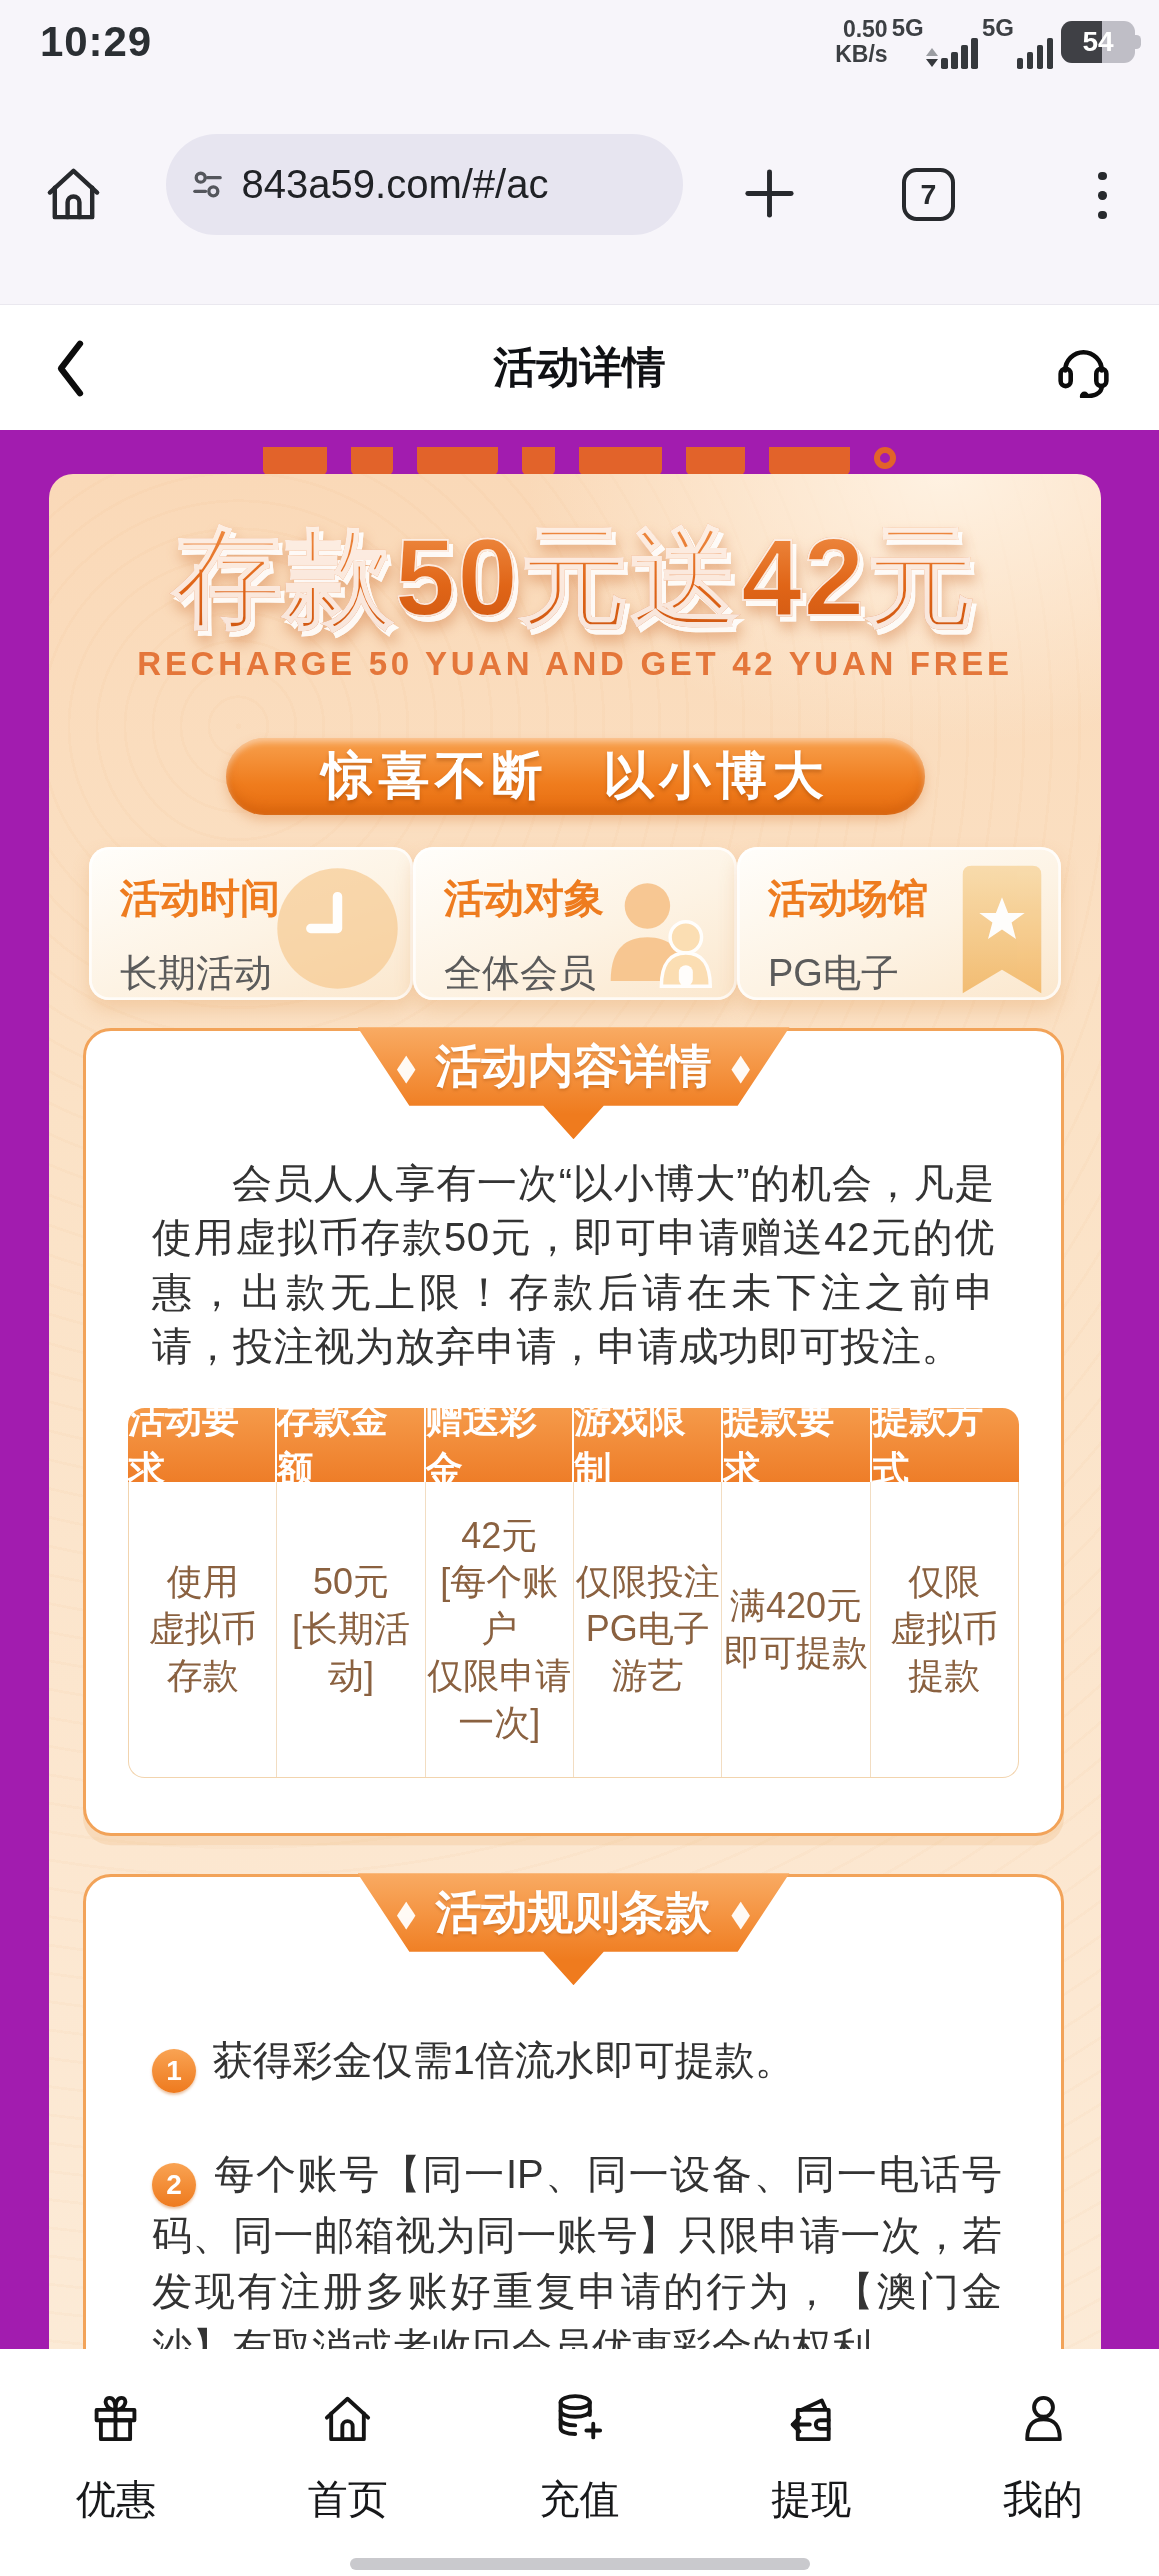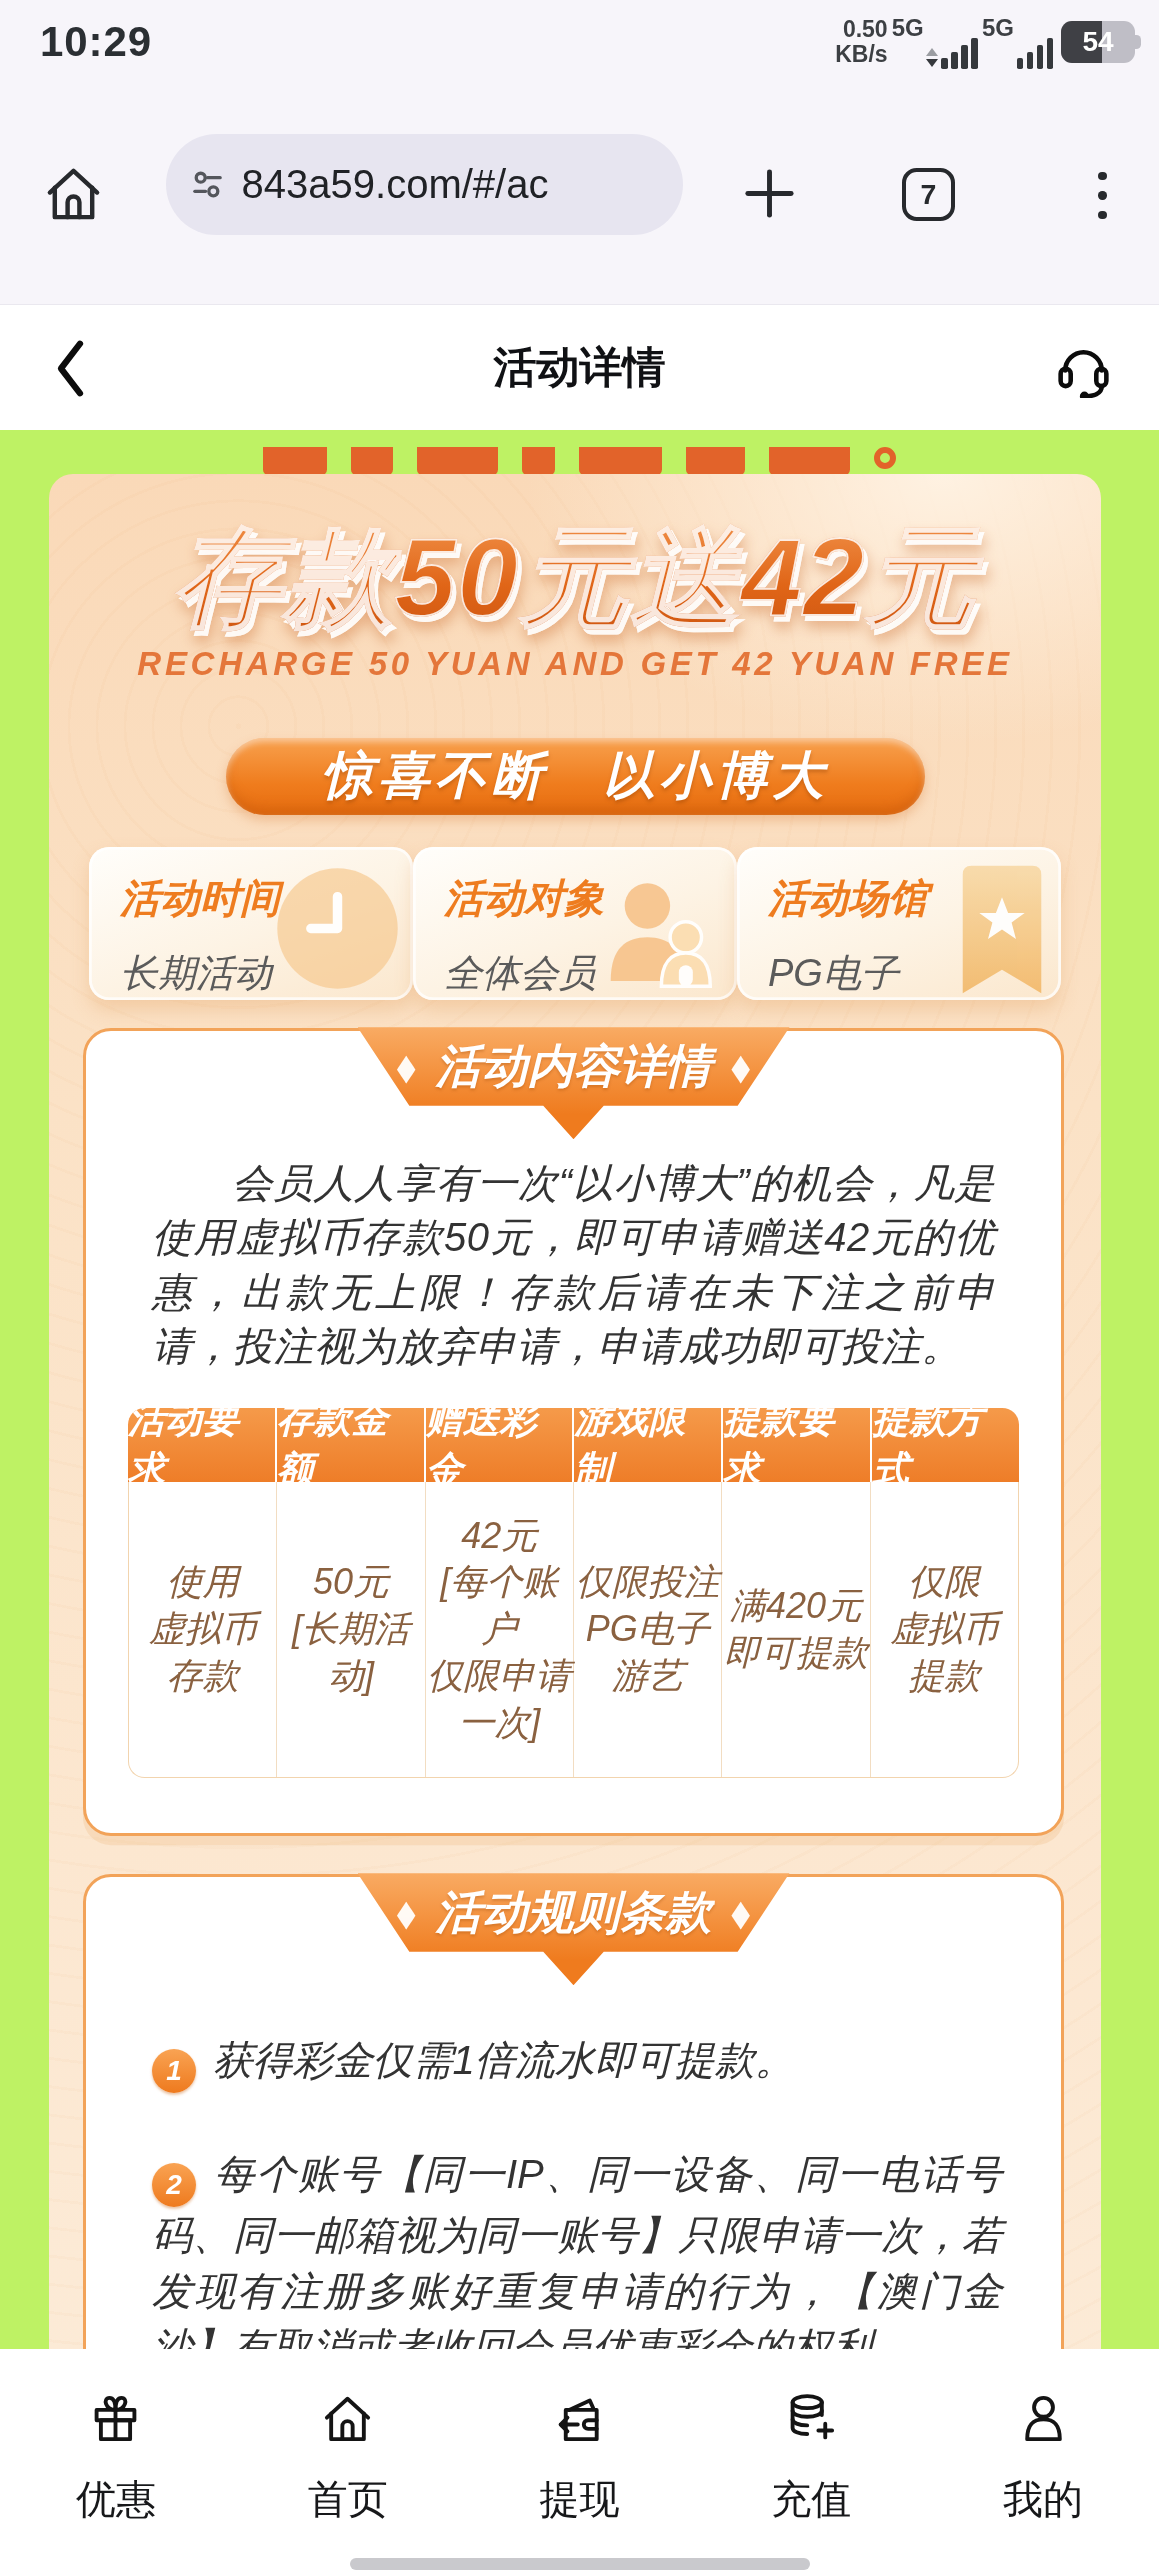--- a/index.html
+++ b/index.html
@@ -38,21 +38,21 @@
   .kebab i{width:8.3px;height:8.3px;border-radius:50%;background:#27292d;}
 
   
   .page-header{position:absolute;left:0;top:304px;width:1159px;height:126px;background:#fff;border-top:1.8px solid #eae8ef;box-sizing:border-box;}
   .back-btn{position:absolute;left:52px;top:33px;width:37px;height:61px;}
   .ph-title{position:absolute;left:0;right:0;top:0;height:126px;display:flex;align-items:center;justify-content:center;
     font-size:43px;font-weight:700;color:#101114;}
   .headset-btn{position:absolute;right:46px;top:29px;width:59px;height:64px;}
 
   
-  .page-body{position:absolute;left:0;top:430px;width:1159px;height:2146px;background:#bef264;font-style:italic;}
+  .page-body{position:absolute;left:0;top:430px;width:1159px;height:2146px;background:#a21caf;}
   .logo-frag{position:absolute;left:0;right:0;top:16.6px;height:28px;display:flex;justify-content:center;align-items:flex-end;gap:24px;overflow:hidden;}
   .frag{height:44px;background:#e2632a;border-radius:5.5px;}
   .frag-ring{width:22px;height:22px;border:6.4px solid #e2632a;border-radius:50%;align-self:flex-start;background:transparent;box-sizing:border-box;}
 
   .banner-col{position:absolute;left:49px;top:44px;width:1052px;height:2102px;border-radius:24px 24px 0 0;
     background:
       radial-gradient(598px 386px at 85% 0%, rgba(255,243,228,.95), rgba(255,243,228,0) 70%),
       repeating-radial-gradient(circle at 18% 12%, rgba(225,150,80,.045) 0 2.8px, rgba(0,0,0,0) 2.8px 28px),
       linear-gradient(180deg,#fad9b8 0%,#fbe2c6 30%,#fce7d0 65%,#fcecd9 100%);}
 
@@ -361,40 +361,40 @@
     <div class="nitem">
       <svg width="55" height="55" viewBox="0 0 64 64" fill="none" stroke="#141414" stroke-width="4.5" stroke-linejoin="round" stroke-linecap="round">
         <path d="M8 31 L32 9 L56 31"></path>
           <path d="M13 26 V56 H51 V26"></path>
           <path d="M26 56 V41 a6 6 0 0 1 12 0 V56"></path>
       </svg>
       <span class="nlabel">首页</span>
     </div>
     <div class="nitem">
       <svg width="55" height="55" viewBox="0 0 64 64" fill="none" stroke="#141414" stroke-width="4.5" stroke-linejoin="round" stroke-linecap="round">
-        <path d="M16 22 H52 V56 H16 Z"></path>
-        <path d="M20 22 L44 11 L48 20"></path>
-        <path d="M52 34 H42 a5 5 0 0 0 0 10 H52"></path>
-        <path d="M30 39 H10 M18 31 L10 39 L18 47"></path>
-      </svg>
-      <span class="nlabel">提现</span>
-    </div>
-    <div class="nitem">
-      <svg width="55" height="55" viewBox="0 0 64 64" fill="none" stroke="#141414" stroke-width="4.5" stroke-linejoin="round" stroke-linecap="round">
         <ellipse cx="27" cy="13" rx="17" ry="7"></ellipse>
         <path d="M10 13 V43 c0 4 7 7 17 7"></path>
         <path d="M10 23 c0 4 7 7 17 7 c10 0 17 -3 17 -7"></path>
         <path d="M10 33 c0 4 7 7 17 7"></path>
         <path d="M44 13 V28"></path>
         <path d="M48 38 V54 M40 46 H56"></path>
       </svg>
       <span class="nlabel">充值</span>
     </div>
     <div class="nitem">
       <svg width="55" height="55" viewBox="0 0 64 64" fill="none" stroke="#141414" stroke-width="4.5" stroke-linejoin="round" stroke-linecap="round">
+        <path d="M16 22 H52 V56 H16 Z"></path>
+        <path d="M20 22 L44 11 L48 20"></path>
+        <path d="M52 34 H42 a5 5 0 0 0 0 10 H52"></path>
+        <path d="M30 39 H10 M18 31 L10 39 L18 47"></path>
+      </svg>
+      <span class="nlabel">提现</span>
+    </div>
+    <div class="nitem">
+      <svg width="55" height="55" viewBox="0 0 64 64" fill="none" stroke="#141414" stroke-width="4.5" stroke-linejoin="round" stroke-linecap="round">
         <circle cx="32" cy="19" r="11"></circle>
         <path d="M13 56 C13 38 21 33 32 33 C43 33 51 38 51 56 Z"></path>
       </svg>
       <span class="nlabel">我的</span>
     </div>
     <div class="gesture"></div>
   </div>
 
 </div>
 

